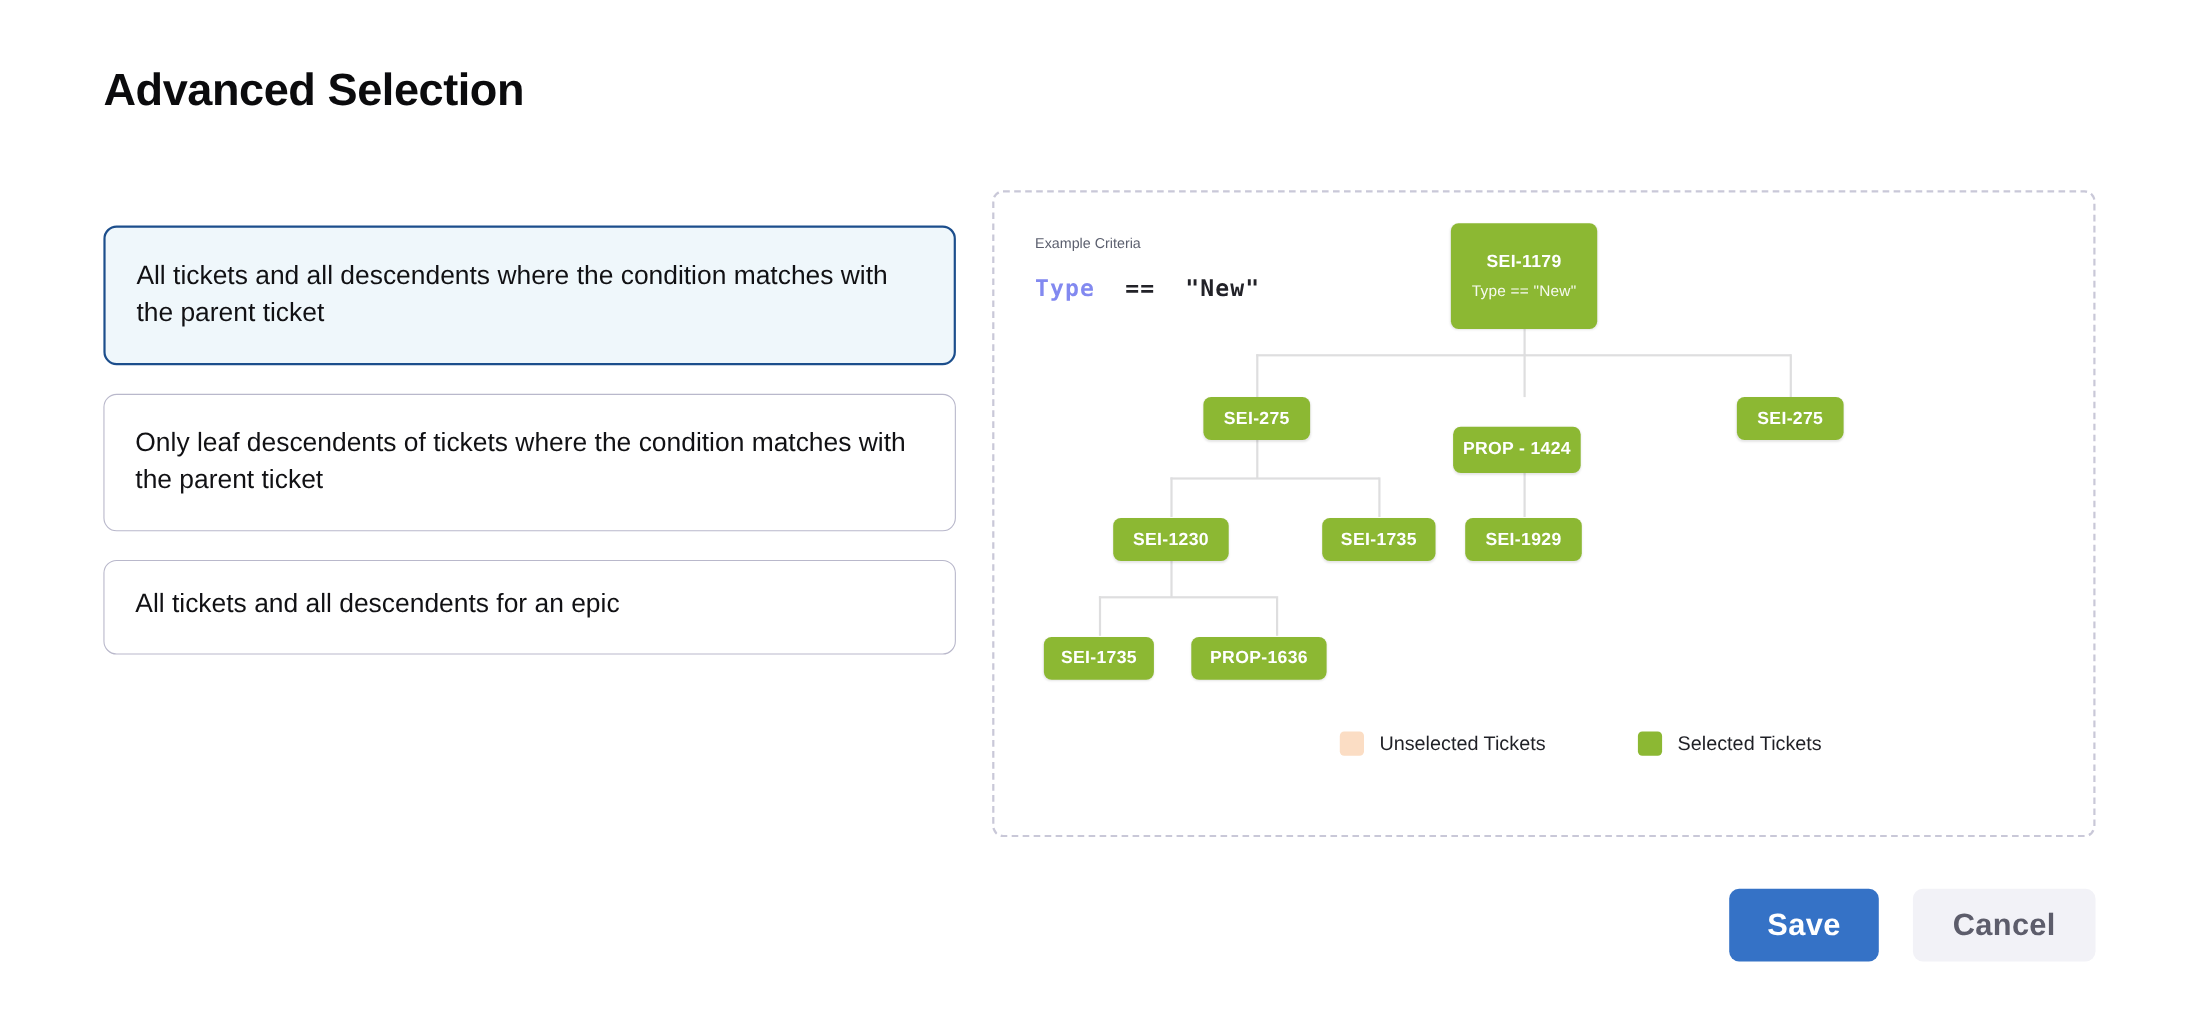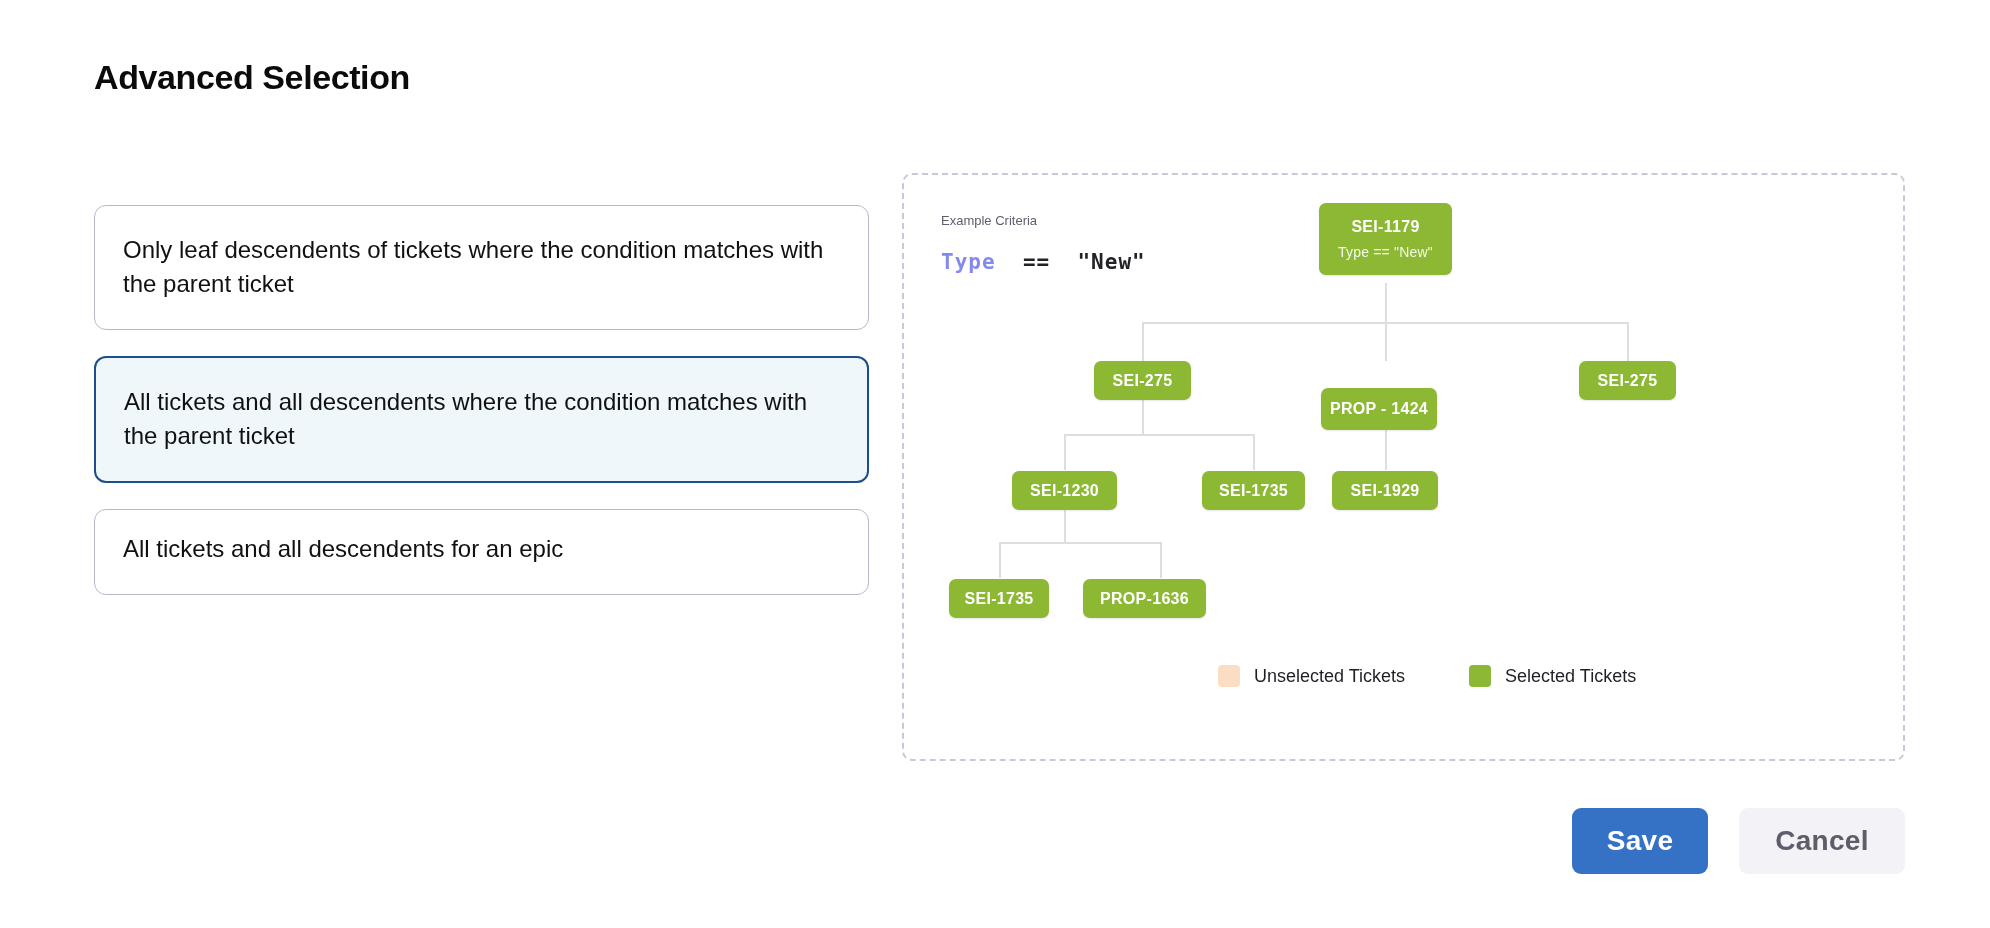--- a/index.html
+++ b/index.html
@@ -17,21 +17,21 @@
     width: 1990px;
     height: 928px;
     background: #ffffff;
   }
 
   
   .page-title {
     position: absolute;
     left: 94px;
     top: 58px;
-    font-size: 34px;
+    font-size: 41px;
     font-weight: bold;
     color: #0b0b0d;
     letter-spacing: -0.4px;
   }
 
   
   .options {
     position: absolute;
     left: 94px;
     top: 205px;
@@ -141,21 +141,21 @@
   }
   .conn.v { width: 2px; }
   .conn.h { height: 2px; }
 
   
   .legend {
     position: absolute;
     left: 290px;
     top: 490px;
     display: flex;
-    gap: 64px;
+    gap: 84px;
     padding-left: 24px;
   }
   .legend-item { display: flex; align-items: center; gap: 14px; }
   .legend-swatch { width: 22px; height: 22px; border-radius: 4px; }
   .legend-text { font-size: 18px; color: #1f2026; font-weight: 500; }
 
   
   .footer {
     position: absolute;
     right: 85px;
@@ -191,26 +191,26 @@
 </style>
 </head>
 <body>
 
 <div class="page">
 
   <h1 class="page-title">Advanced Selection</h1>
 
   <div class="options">
 
+    <div class="option-card two-line selected">
+      <span>All tickets and all descendents where the condition matches with the parent ticket</span>
+    </div>
+
     <div class="option-card two-line">
       <span>Only leaf descendents of tickets where the condition matches with the parent ticket</span>
-    </div>
-
-    <div class="option-card two-line selected">
-      <span>All tickets and all descendents where the condition matches with the parent ticket</span>
     </div>
 
     <div class="option-card one-line">
       <span>All tickets and all descendents for an epic</span>
     </div>
 
 
   </div>
 
   <div class="diagram-panel">
@@ -234,21 +234,21 @@
       <div class="conn v" style="left:160px; top:259px; height:36px;"></div>
       <div class="conn v" style="left:349px; top:259px; height:36px;"></div>
 
       <div class="conn v" style="left:481px; top:224px; height:71px;"></div>
 
       <div class="conn v" style="left:160px; top:332px; height:36px;"></div>
       <div class="conn h" style="left:95px; top:367px; width:161px;"></div>
       <div class="conn v" style="left:95px; top:367px; height:36px;"></div>
       <div class="conn v" style="left:256px; top:367px; height:36px;"></div>
 
-      <div class="node" style="left:415px; top:28px; width:133px; height:72px;">
+      <div class="node" style="left:415px; top:28px; width:133px; height:96px;">
         <span>SEI-1179</span>
         <span class="sub">Type == "New"</span>
       </div>
 
 
       <div class="node" style="left:190px; top:186px; width:97px; height:39px;">
         <span>SEI-275</span>
       </div>
 
       <div class="node" style="left:417px; top:184px; width:116px; height:42px;margin-top:29px;">

